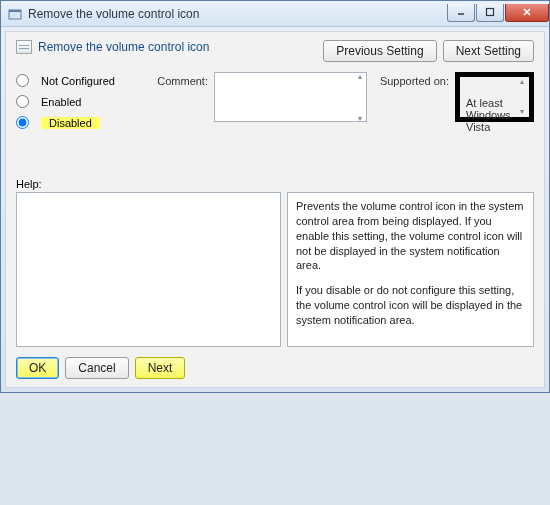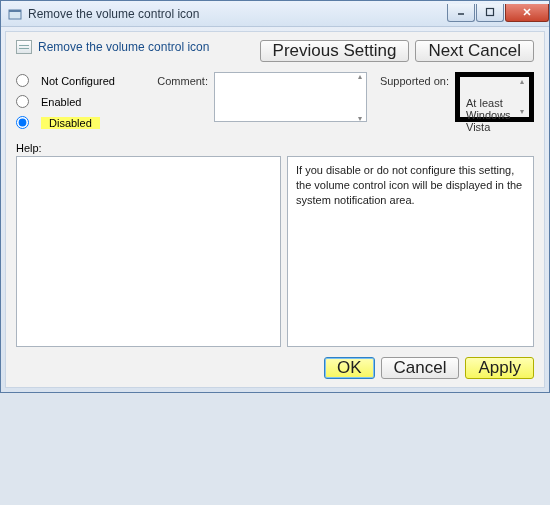--- a/index.html
+++ b/index.html
@@ -44,21 +44,21 @@
   .header-left { display: flex; align-items: center; gap: 6px; flex: 1; }
   .policy-icon { width: 16px; height: 14px; border: 1px solid #9aa; background: linear-gradient(#fff,#dfe6ea); position:relative; }
   .policy-icon::after { content:""; position:absolute; left:2px; top:4px; width:10px; height:1px; background:#8aa; box-shadow:0 3px 0 #8aa; }
   .header-title { color: #1a4e8a; font-size: 12px; }
 
   .nav-buttons { display: flex; gap: 6px; }
   .btn {
     height: 22px; padding: 0 12px;
     background: linear-gradient(#fdfdfd, #e8e8e8);
     border: 1px solid #9a9a9a; border-radius: 3px;
-    font-size: 17px; color: #222;
+    font-size: 12px; color: #222;
     display: inline-flex; align-items: center; justify-content: center;
     cursor: default;
   }
 
   .config-row { display: flex; gap: 10px; }
   .radios { width: 100px; display: flex; flex-direction: column; gap: 8px; padding-top: 2px; }
   .radio { display: flex; align-items: center; gap: 12px; white-space: nowrap; }
   .radio input { margin: 0; }
   .hlsel { background: #ffff66; padding: 0 8px; color:#000; }
 
@@ -74,32 +74,32 @@
     flex: 1; height: 30px;
     border: 5px solid #000000; background: #f2f2f2;
     padding: 20px 6px; color: #333; font-size: 11px;
     position: relative;
   }
   .scroll-stub { position:absolute; right:1px; top:1px; bottom:1px; width:12px; display:flex; flex-direction:column; justify-content:space-between;}
   .scroll-stub .arrow { font-size:8px; color:#888; text-align:center; line-height:8px;}
 
   .mid-labels { display: flex; margin-top: 12px; margin-bottom: 2px; }
   .mid-labels .opt { flex: 0 0 265px; }
-  .mid-labels .hlp { flex: 1; }
+  .mid-labels .hlp { flex: 1; margin-top: 36px; }
 
   .panels { display: flex; gap: 6px; flex: 1; min-height: 0; }
   .panel {
     border: 1px solid #aab4bf; background: #fff;
     padding: 6px 8px; overflow: auto;
   }
   .panel.options { width: 265px; }
   .panel.help { flex: 1; color: #222; line-height: 1.35; }
   .panel.help p { margin: 0 0 10px 0; }
 
-  .footer { display: flex; justify-content: flex-end; gap: 6px; padding-top: 10px; }
+  .footer { display: flex; gap: 6px; padding-top: 10px; }
   .btn.hlbtn { background: linear-gradient(#ffffb0, #f7f760); border: 1px solid #b0b000; }
   .btn.ok { border: 1px solid #2f82c6; box-shadow: 0 0 0 1px #7ec1f3 inset; }
 </style>
 </head>
 <body>
 
 <div class="window">
 
   <div class="titlebar">
     <span class="sysicon">
@@ -131,21 +131,21 @@
 
   <div class="client">
 
     <div class="header-row">
       <div class="header-left">
         <span class="policy-icon"></span>
         <span class="header-title">Remove the volume control icon</span>
       </div>
       <div class="nav-buttons">
         <button class="btn">Previous Setting</button>
-        <button class="btn">Next Cancel</button>
+        <button class="btn">Next Setting</button>
       </div>
     </div>
 
     <div class="config-row">
       <div class="radios">
         <label class="radio">
           <input type="radio" name="state" style="">
           <span>Not Configured</span>
         </label>
         <label class="radio">
@@ -182,24 +182,25 @@
       </div>
     </div>
 
     <div class="mid-labels">
       <div class="hlp">Help:</div>
     </div>
 
     <div class="panels">
       <div class="panel options"></div>
       <div class="panel help">
+        <p>Prevents the volume control icon in the system control area from being displayed. If you enable this setting, the volume control icon will not be displayed in the system notification area.</p>
         <p>If you disable or do not configure this setting, the volume control icon will be displayed in the system notification area.</p>
       </div>
     </div>
 
     <div class="footer">
       <button class="btn ok hlbtn">OK</button>
       <button class="btn">Cancel</button>
-      <button class="btn hlbtn">Apply</button>
+      <button class="btn hlbtn">Next</button>
     </div>
 
   </div>
 </div>
 
 </body></html>

